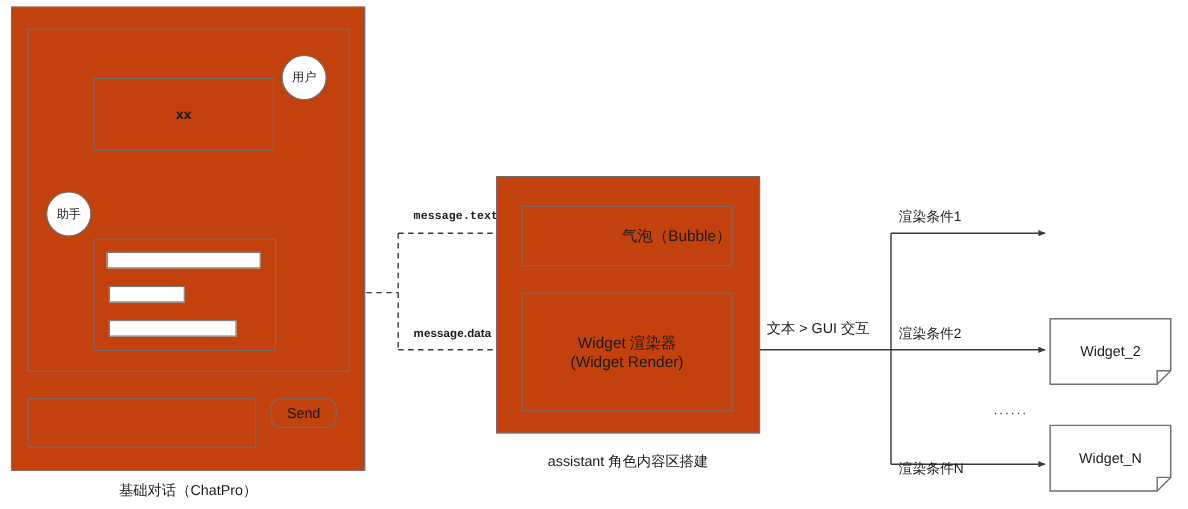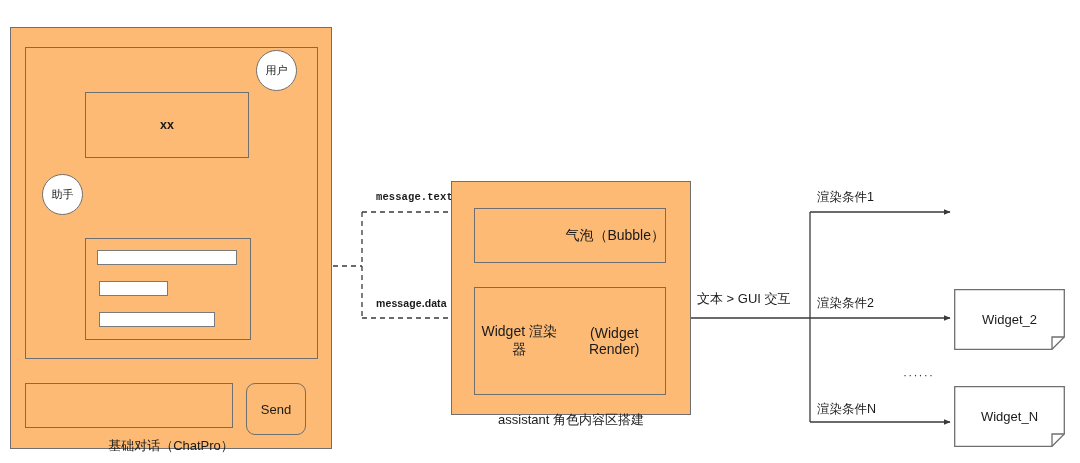--- a/index.html
+++ b/index.html
@@ -23,23 +23,22 @@
     position: absolute;
     left: 0;
     top: 0;
     width: 1080px;
     height: 463px;
     pointer-events: none;
   }
   .box {
     position: absolute;
     box-sizing: border-box;
-    background: #fdba74;
+    background: #c2410c;
     border: 1.3px solid #6f6f6f;
-    margin-top: 21px;
   }
   .lbl {
     position: absolute;
     box-sizing: border-box;
     white-space: nowrap;
     line-height: 1.35;
   }
   .ctr {
     display: flex;
     align-items: center;
@@ -50,51 +49,51 @@
   
   #chat-frame      { left: 10px;  top: 6px;   width: 322px; height: 422px; }
   #chat-scroll     { left: 25px;  top: 26px;  width: 293px; height: 312px; }
   #user-bubble     { left: 85px;  top: 71px;  width: 164px; height: 66px;  font-size: 12.5px; font-weight: 700; }
   #assist-bubble   { left: 85px;  top: 217px; width: 166px; height: 102px; }
   .assist-bar      { position: absolute; box-sizing: border-box; background: #fff; border: 1.3px solid #7a7a7a; }
   #bar-1           { left: 11px;  top: 11px;  width: 140px; height: 15px; }
   #bar-2           { left: 13px;  top: 42px;  width: 69px;  height: 15px; }
   #bar-3           { left: 13px;  top: 73px;  width: 116px; height: 15px; }
   #chat-input      { left: 25px;  top: 362px; width: 208px; height: 45px; }
-  #send-btn        { left: 246px; top: 362px; width: 60px;  height: 52px; border-radius: 9px; font-size: 13px; }
+  #send-btn        { left: 246px; top: 362px; width: 60px;  height: 27px; border-radius: 9px; font-size: 13px; }
   .avatar {
     position: absolute;
     box-sizing: border-box;
     border: 1.2px solid #6f6f6f;
     border-radius: 50%;
     background: #fff;
     font-size: 11px;
     display: flex;
     align-items: center;
     justify-content: center;
   }
   #avatar-user     { left: 256px; top: 50px;  width: 41px; height: 41px; }
   #avatar-assist   { left: 42px;  top: 174px; width: 41px; height: 41px; }
   #caption-chat    { left: 10px;  top: 437px; width: 322px; font-size: 13px; text-align: center; }
 
   
   #assist-frame    { left: 451px; top: 160px; width: 240px; height: 234px; }
   #bubble-box      { left: 474px; top: 187px; width: 192px; height: 55px;  font-size: 14px; justify-content: flex-end; }
-  #render-box      { left: 474px; top: 266px; width: 192px; height: 108px; font-size: 14px; flex-direction: row; }
+  #render-box      { left: 474px; top: 266px; width: 192px; height: 108px; font-size: 14px; flex-direction: column; }
   #caption-assist  { left: 431px; top: 411px; width: 280px; font-size: 13px; text-align: center; }
 
   
   .edge-lbl        { font-size: 10.5px; font-weight: 700; letter-spacing: .1px; }
   #lbl-msg-text    { left: 376px; top: 190px; font-family: Liberation Mono, monospace; }
   #lbl-msg-data    { left: 376px; top: 296px; }
   #lbl-gui         { left: 697px; top: 290px; font-size: 13px; font-weight: 400; }
   .cond-lbl        { font-size: 12.5px; }
   #lbl-cond-1      { left: 817px; top: 189px; }
   #lbl-cond-2      { left: 817px; top: 295px; }
-  #lbl-cond-n      { left: 817px; top: 401px; }
+  #lbl-cond-n      { left: 817px; top: 418px; }
   #lbl-ellipsis    { left: 903px; top: 367px; font-size: 12px; letter-spacing: 1.2px; color: #3a3a3a; }
 
   
   .widget-card {
     position: absolute;
     width: 111px;
     height: 61px;
   }
   .widget-card svg { position: absolute; left: 0; top: 0; overflow: visible; }
   .widget-card .wtxt {

